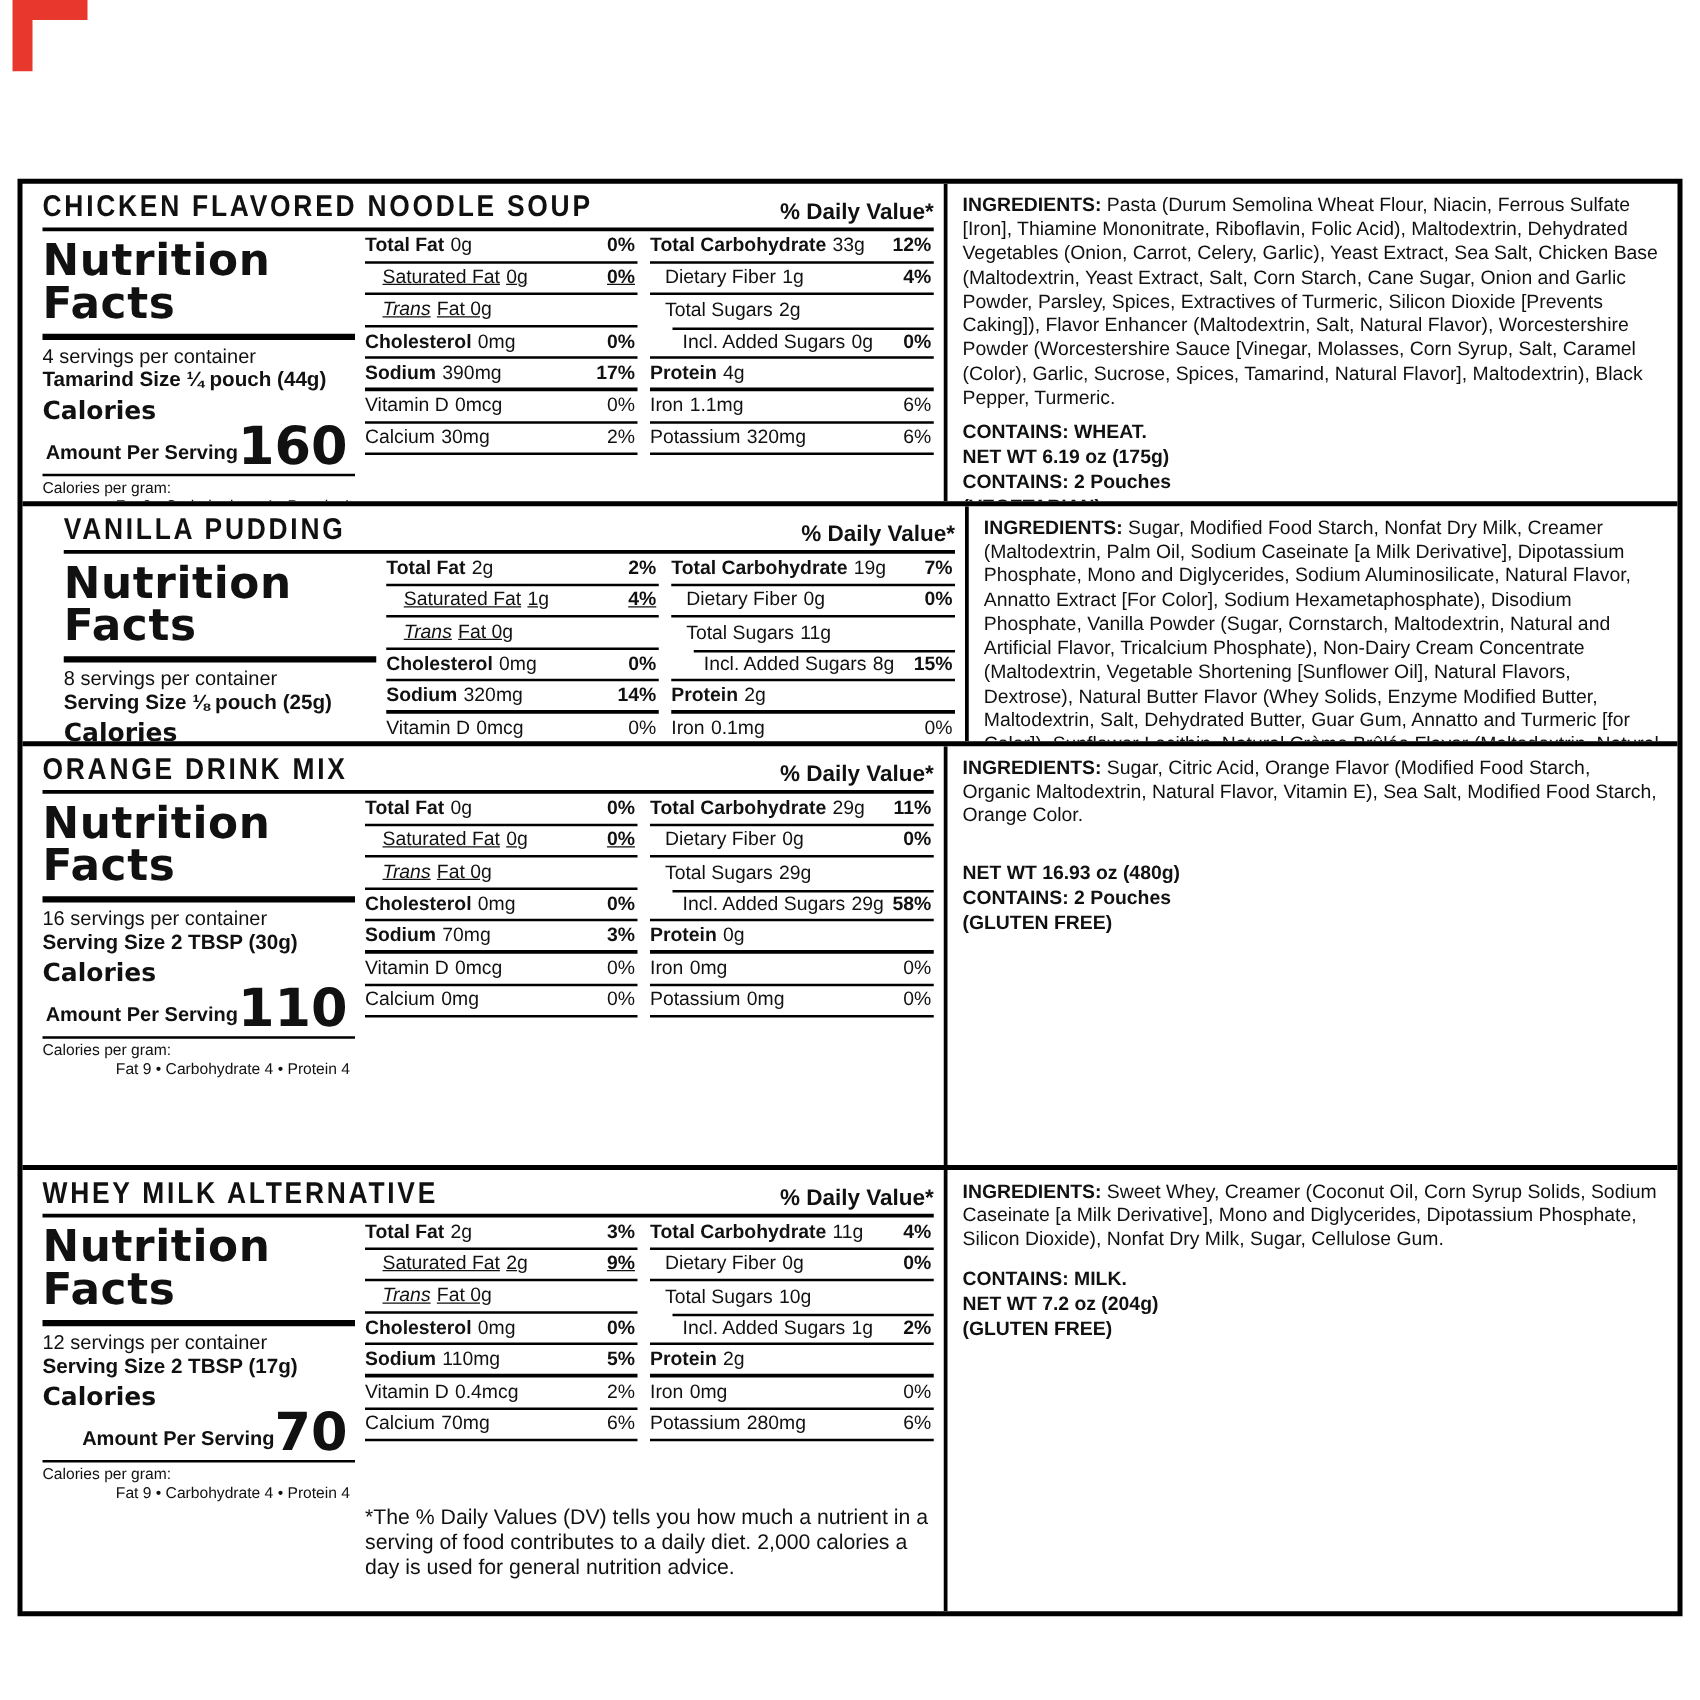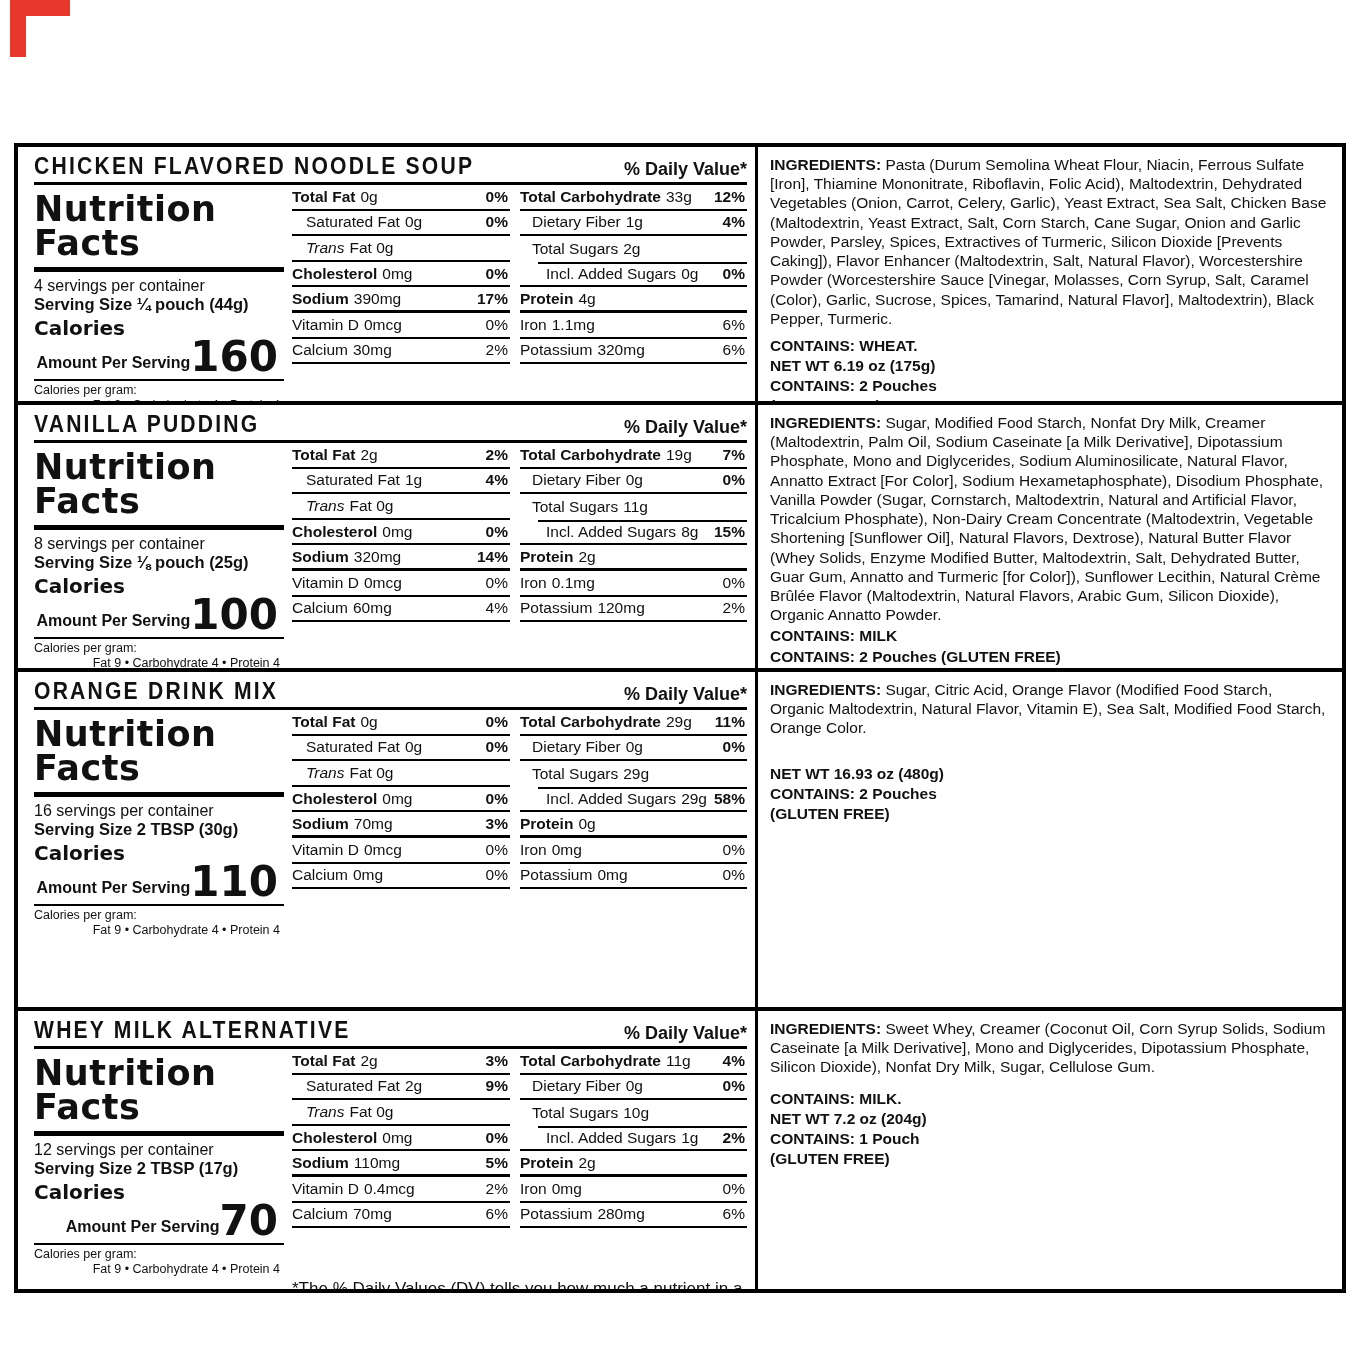--- a/index.html
+++ b/index.html
@@ -12,21 +12,21 @@
   }
   .red-mark-v { position:absolute; left:10px; top:0; width:16px; height:57px; background:var(--red); }
   .red-mark-h { position:absolute; left:24px; top:0; width:46px; height:16px; background:var(--red); }
 
   .sheet {
     position:absolute; left:14px; top:143px; width:1332px; height:1150px;
     border:4px solid #000; display:flex; flex-direction:column; background:#fff;
   }
   section.panel { display:flex; border-bottom:4px solid #000; overflow:hidden; flex:none; }
   section.panel:nth-of-type(1){ height:258px; }
-  section.panel:nth-of-type(2){ height:267px; }
+  section.panel:nth-of-type(2){ height:192px;padding-left:17px; }
   section.panel:nth-of-type(3){ height:339px; }
   section.panel:nth-of-type(4){ flex:1; border-bottom:none; }
 
   .left  { width:737px; flex:none; padding:7px 8px 0 16px; }
   .right { flex:1; border-left:3px solid #000; padding:8px 12px 0 12px; }
 
   .titlebar { display:flex; align-items:flex-end; justify-content:space-between;
               height:31px; border-bottom:3px solid #000; padding-bottom:2px; }
   .ptitle { margin:0; font-size:24px; font-weight:bold; letter-spacing:2.5px;
             transform:scaleX(.88); transform-origin:left bottom; white-space:nowrap; }
@@ -49,21 +49,21 @@
   .thin { height:2.5px; background:#000; margin-top:4px; }
   .cpgl { font-size:12.5px; margin-top:2px; line-height:1.15; }
   .cpgv { font-size:12.5px; text-align:right; padding-right:4px; line-height:1.15; }
 
   .nrow { display:flex; align-items:center; height:25.6px; font-size:15.5px;
           border-bottom:2px solid #000; }
   .val { margin-left:5px; white-space:nowrap; }
   .dv  { margin-left:auto; padding-right:2px; }
   .lab { white-space:nowrap; }
 
-  .colB .r1, .colB .r2 { padding-left:14px; }
+  .colB .r1, .colB .r2 { padding-left:14px;text-decoration:underline; }
   .colB .r0 .lab, .colB .r3 .lab, .colB .r4 .lab { font-weight:bold; }
   .colB .r2 .lab { font-style:italic; }
   .colB .r0 .dv, .colB .r1 .dv, .colB .r3 .dv, .colB .r4 .dv { font-weight:bold; }
   .colB .r4 { border-bottom-width:3px; }
 
   .colC .r1, .colC .r2 { padding-left:12px; }
   .colC .r3 { padding-left:26px;
               background:linear-gradient(#000,#000) no-repeat 18px 0 / calc(100% - 18px) 2px; }
   .colC .r0 .lab, .colC .r4 .lab { font-weight:bold; }
   .colC .r0 .dv, .colC .r1 .dv, .colC .r3 .dv { font-weight:bold; }
@@ -94,21 +94,21 @@
         <div class="dvh">% Daily Value*</div>
       </div>
       <div class="cols">
         <div class="colA">
           <div class="nf">
             <div>Nutrition</div>
             <div>Facts</div>
           </div>
           <div class="thick"></div>
           <div class="servings">4 servings per container</div>
-          <div class="ssize">Serving Size ¼ pouch (44g)</div>
+          <div class="ssize">Tamarind Size ¼ pouch (44g)</div>
           <div class="calword">Calories</div>
           <div class="amountrow">
             <span class="amt">Amount Per Serving</span>
             <span class="calnum">160</span>
           </div>
           <div class="thin"></div>
           <div class="cpgl">Calories per gram:</div>
           <div class="cpgv">Fat 9  •  Carbohydrate 4  •  Protein 4</div>
         </div>
         <div class="colB">
@@ -521,18 +521,17 @@
             </div>
         </div>
       </div>
       <div class="footnote">*The % Daily Values (DV) tells you how much a nutrient in a serving of food contributes to a daily diet. 2,000 calories a day is used for general nutrition advice.</div>
     </div>
     <div class="right">
       <p class="ing"><span class="bold">INGREDIENTS:</span> <span>Sweet Whey, Creamer (Coconut Oil, Corn Syrup Solids, Sodium Caseinate [a Milk Derivative], Mono and Diglycerides, Dipotassium Phosphate, Silicon Dioxide), Nonfat Dry Milk, Sugar, Cellulose Gum.</span></p>
       <div class="extras">
         <div>CONTAINS: MILK.</div>
         <div>NET WT 7.2 oz (204g)</div>
-        <div>CONTAINS: 1 Pouch</div>
         <div>(GLUTEN FREE)</div>
       </div>
     </div>
   </section>
 </div>
 
 </body></html>

